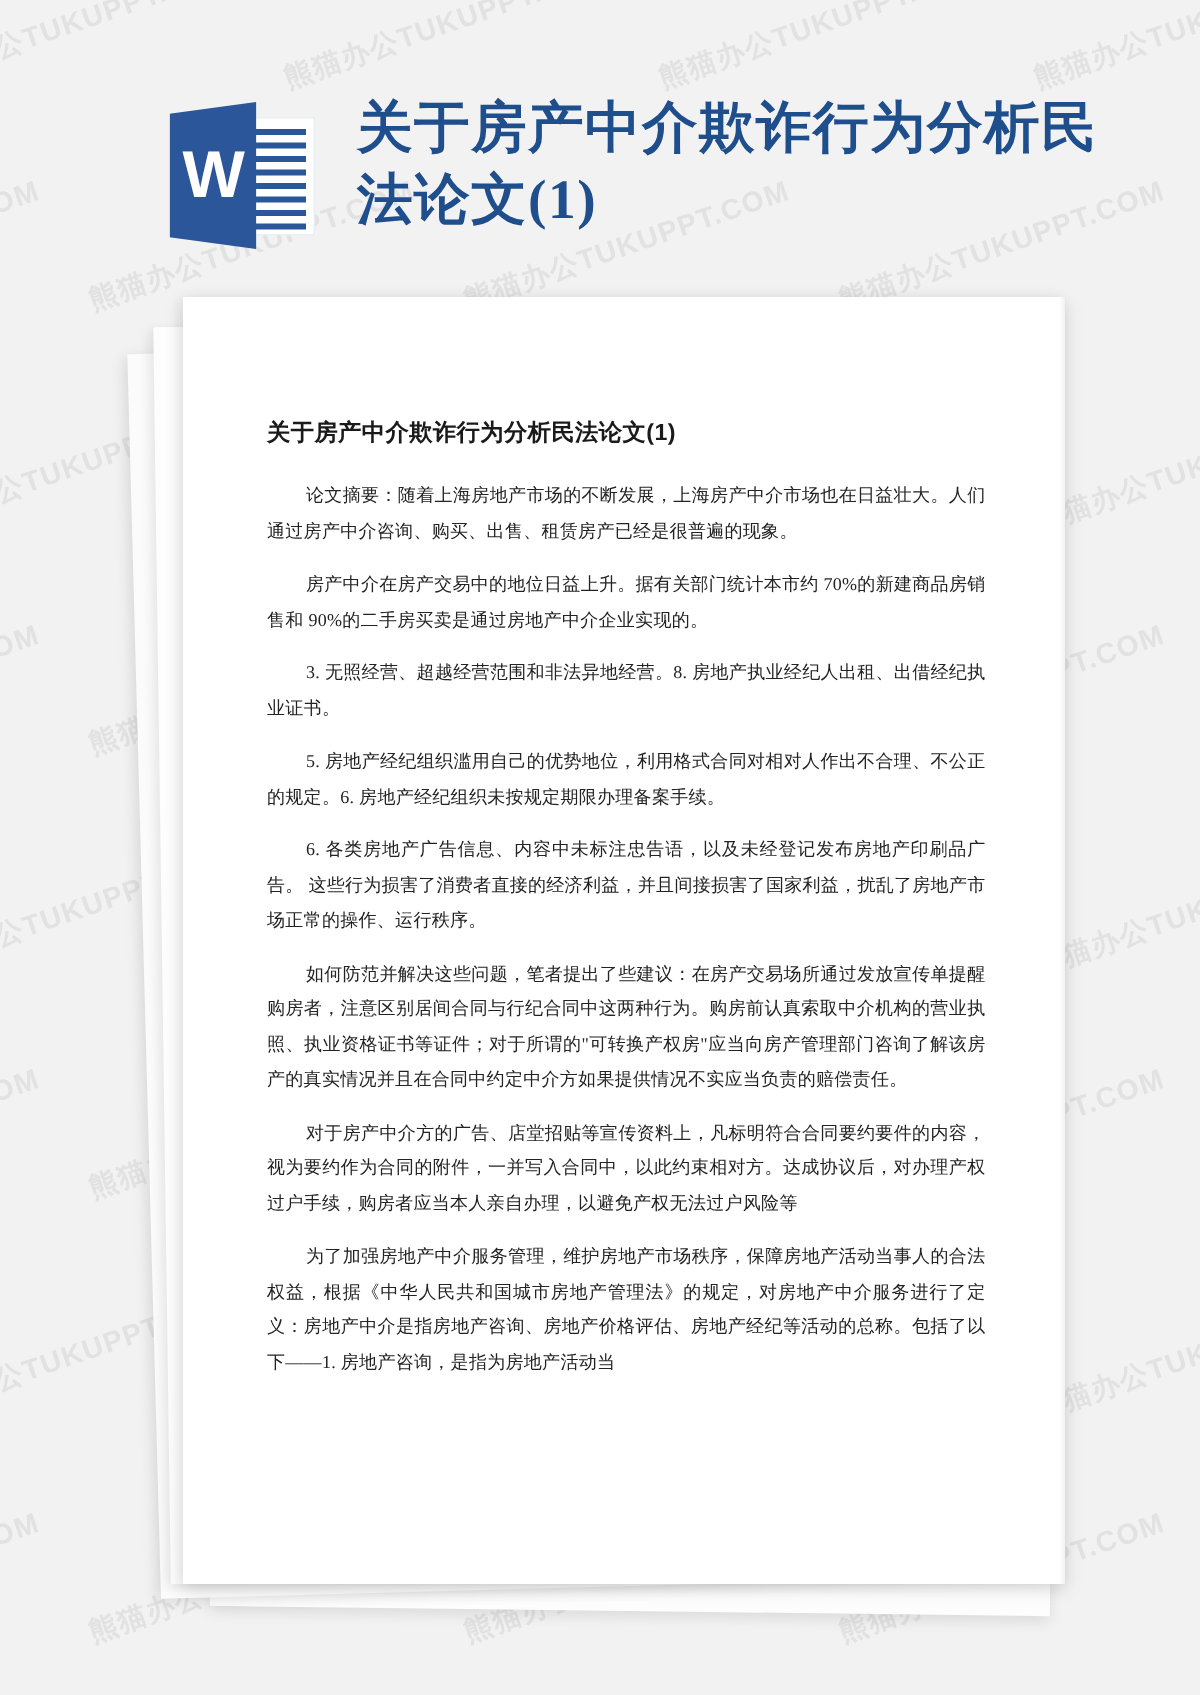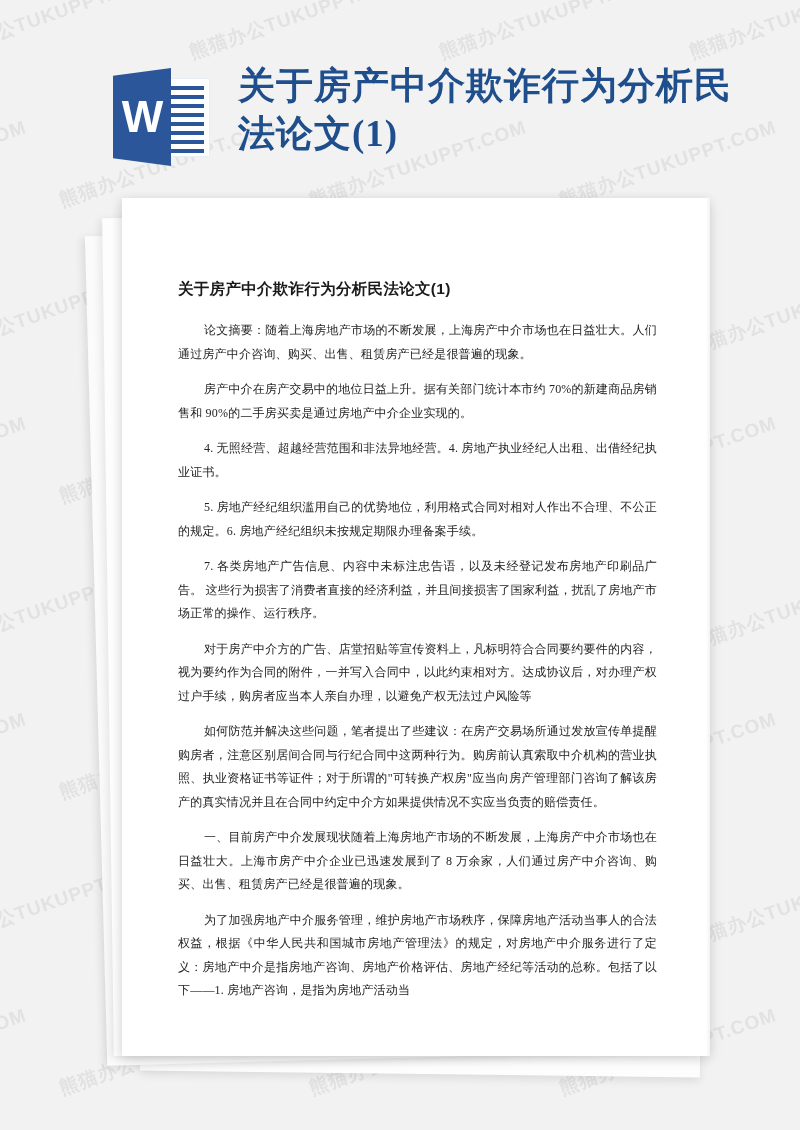--- a/index.html
+++ b/index.html
@@ -239,21 +239,20 @@
 
 <div class="sheet" id="sheet-bottom-strip"></div>
 <div class="sheet" id="sheet-back-2"></div>
 <div class="sheet" id="sheet-back-1"></div>
 
 <div class="sheet" id="sheet-main">
   <div id="doc-content">
     <h1 id="content-title">关于房产中介欺诈行为分析民法论文(1)</h1>
     <p class="para">论文摘要：随着上海房地产市场的不断发展，上海房产中介市场也在日益壮大。人们通过房产中介咨询、购买、出售、租赁房产已经是很普遍的现象。</p>
     <p class="para">房产中介在房产交易中的地位日益上升。据有关部门统计本市约 70%的新建商品房销售和 90%的二手房买卖是通过房地产中介企业实现的。</p>
-    <p class="para">4. 无照经营、超越经营范围和非法异地经营。4. 房地产执业经纪人出租、出借经纪执业证书。</p>
+    <p class="para">3. 无照经营、超越经营范围和非法异地经营。8. 房地产执业经纪人出租、出借经纪执业证书。</p>
     <p class="para">5. 房地产经纪组织滥用自己的优势地位，利用格式合同对相对人作出不合理、不公正的规定。6. 房地产经纪组织未按规定期限办理备案手续。</p>
-    <p class="para">7. 各类房地产广告信息、内容中未标注忠告语，以及未经登记发布房地产印刷品广告。 这些行为损害了消费者直接的经济利益，并且间接损害了国家利益，扰乱了房地产市场正常的操作、运行秩序。</p>
+    <p class="para">6. 各类房地产广告信息、内容中未标注忠告语，以及未经登记发布房地产印刷品广告。 这些行为损害了消费者直接的经济利益，并且间接损害了国家利益，扰乱了房地产市场正常的操作、运行秩序。</p>
+    <p class="para">如何防范并解决这些问题，笔者提出了些建议：在房产交易场所通过发放宣传单提醒购房者，注意区别居间合同与行纪合同中这两种行为。购房前认真索取中介机构的营业执照、执业资格证书等证件；对于所谓的"可转换产权房"应当向房产管理部门咨询了解该房产的真实情况并且在合同中约定中介方如果提供情况不实应当负责的赔偿责任。</p>
     <p class="para">对于房产中介方的广告、店堂招贴等宣传资料上，凡标明符合合同要约要件的内容，视为要约作为合同的附件，一并写入合同中，以此约束相对方。达成协议后，对办理产权过户手续，购房者应当本人亲自办理，以避免产权无法过户风险等</p>
-    <p class="para">如何防范并解决这些问题，笔者提出了些建议：在房产交易场所通过发放宣传单提醒购房者，注意区别居间合同与行纪合同中这两种行为。购房前认真索取中介机构的营业执照、执业资格证书等证件；对于所谓的"可转换产权房"应当向房产管理部门咨询了解该房产的真实情况并且在合同中约定中介方如果提供情况不实应当负责的赔偿责任。</p>
-    <p class="para">一、目前房产中介发展现状随着上海房地产市场的不断发展，上海房产中介市场也在日益壮大。上海市房产中介企业已迅速发展到了 8 万余家，人们通过房产中介咨询、购买、出售、租赁房产已经是很普遍的现象。</p>
     <p class="para">为了加强房地产中介服务管理，维护房地产市场秩序，保障房地产活动当事人的合法权益，根据《中华人民共和国城市房地产管理法》的规定，对房地产中介服务进行了定义：房地产中介是指房地产咨询、房地产价格评估、房地产经纪等活动的总称。包括了以下——1. 房地产咨询，是指为房地产活动当</p>
   </div>
 </div>
 
 </body></html>

